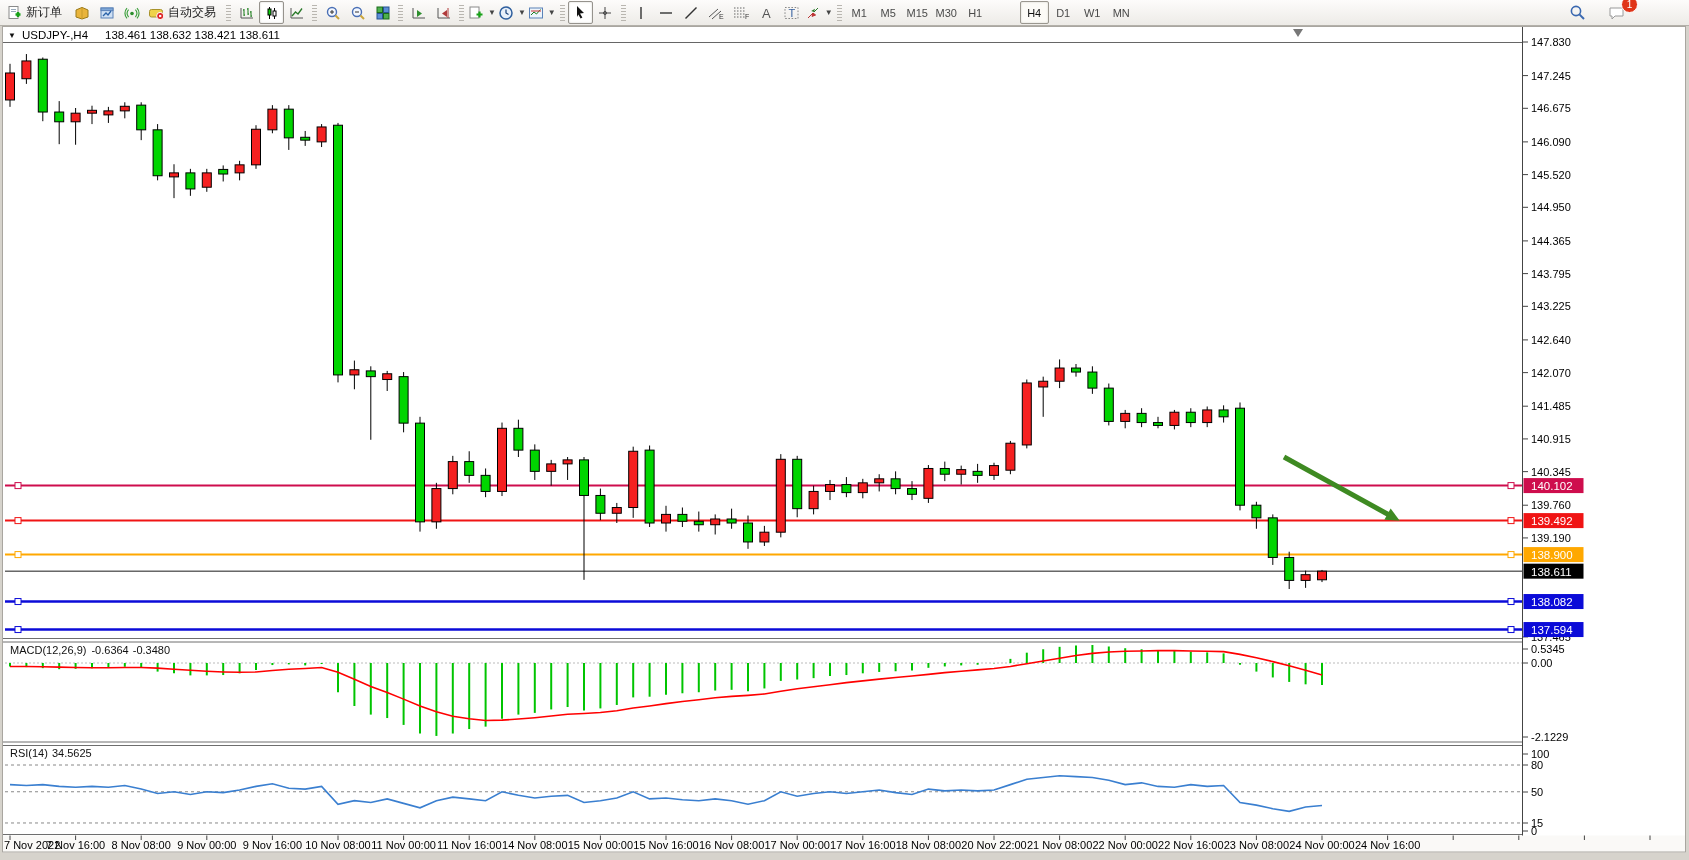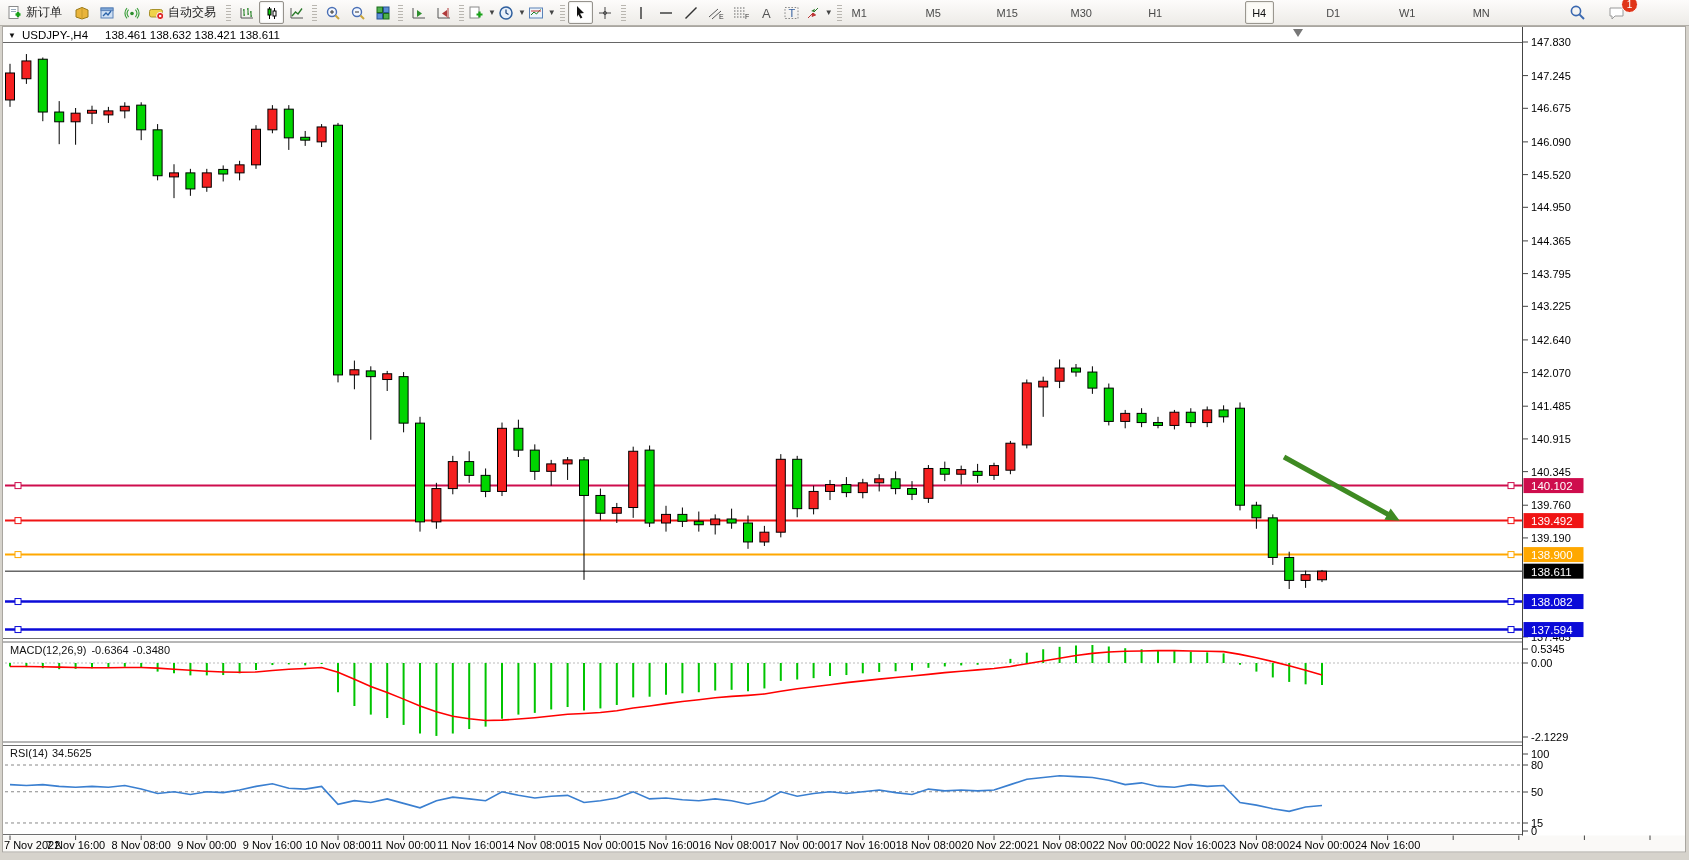--- a/index.html
+++ b/index.html
@@ -196,21 +196,21 @@
   </div>
   <div class="tbtn">
     <svg width="16" height="16" viewBox="0 0 16 16">
       <path d="M3 13l5-5M8 8l-1 3.4L10.6 10z" stroke="#b33" fill="#b33"></path>
       <path d="M13 3l-4 4" stroke="#2a7a2a"></path>
         <path d="M9 7l1-3.2L6.2 6z" fill="#2a7a2a"></path>
     </svg>
       <span class="caret">▼</span>
   </div>
   <div class="grip"></div>
-  <div id="tf-group" style="display: flex; gap: 45px;">
+  <div id="tf-group" style="display: flex;">
       <div class="tbtn tf">M1</div>
       <div class="tbtn tf">M5</div>
       <div class="tbtn tf">M15</div>
       <div class="tbtn tf">M30</div>
       <div class="tbtn tf">H1</div>
       <div class="tbtn tf active">H4</div>
       <div class="tbtn tf">D1</div>
       <div class="tbtn tf">W1</div>
       <div class="tbtn tf">MN</div>
     </div>

